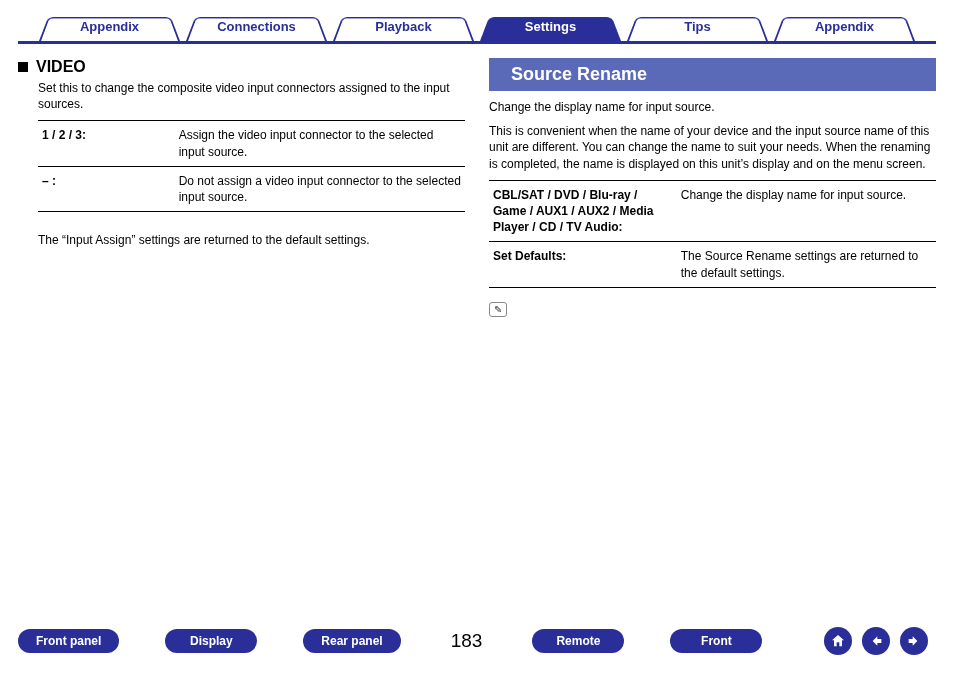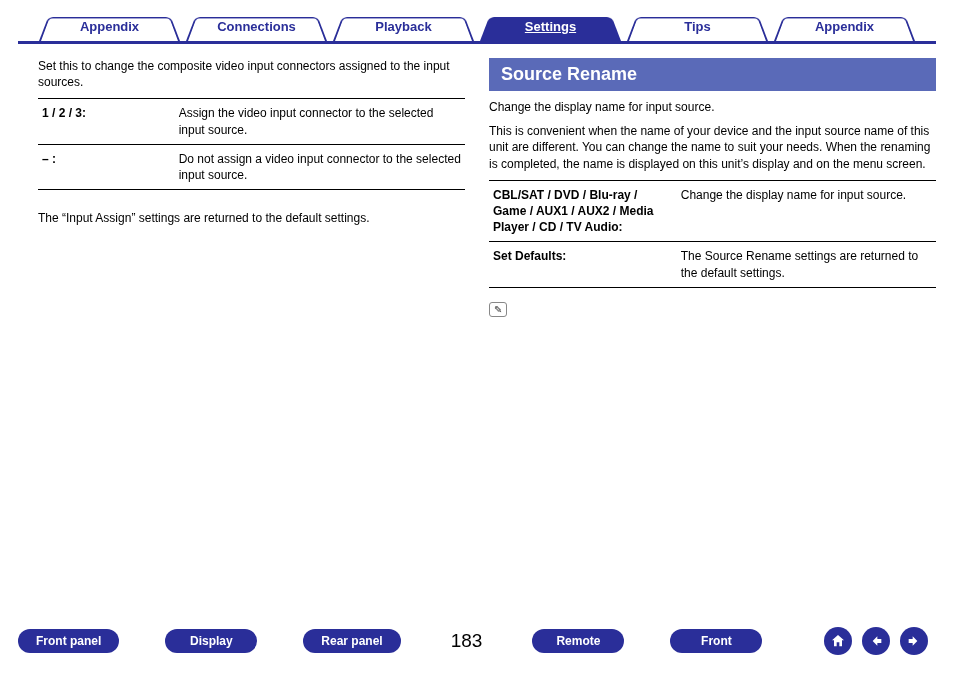--- a/index.html
+++ b/index.html
@@ -40,21 +40,21 @@
     position: absolute;
     inset: 0;
     border: 2px solid #2a2e99;
     border-bottom: none;
     background: #fff;
     transform: perspective(60px) rotateX(18deg);
     transform-origin: bottom center;
     border-radius: 6px 6px 0 0;
   }
   .tab.active .tab-bg { background: #2a2e99; }
-  .tab.active { color: #fff; text-decoration: underline; }
+  .tab.active { color: #fff; }
   .tab span { position: relative; z-index: 1; }
 
   .content {
     display: flex;
     margin-top: 14px;
     gap: 24px;
   }
   .col {
     flex: 1;
     min-width: 0;
@@ -88,21 +88,21 @@
     vertical-align: top;
   }
   .tbl tr:last-child td { border-bottom: 1px solid #000; }
   .tbl td.k { font-weight: bold; width: 32%; }
 
   .banner {
     background: #5a6ab8;
     color: #fff;
     font-weight: bold;
     font-size: 18px;
-    padding: 6px 12px;
+    padding: 6px 22px;
     margin-bottom: 8px;
   }
 
   .note-icon {
     display: inline-block;
     border: 1px solid #888;
     border-radius: 3px;
     padding: 1px 4px;
     font-size: 10px;
     color: #333;
@@ -180,20 +180,24 @@
         <span>Tips</span>
       </div>
     <div class="tab">
         <div class="tab-bg"></div>
         <span>Appendix</span>
       </div>
   </div>
 
   <div class="content">
     <div class="col">
+      <div class="sec-head">
+        <div class="sq"></div>
+        <div class="sec-title">VIDEO</div>
+      </div>
       <div class="indent">
         <div class="para">Set this to change the composite video input connectors assigned to the input sources.</div>
         <table class="tbl">
           <tbody>
               <tr>
             <td class="k">1 / 2 / 3:</td>
             <td>Assign the video input connector to the selected input source.</td>
           </tr>
           <tr>
             <td class="k">– :</td>

